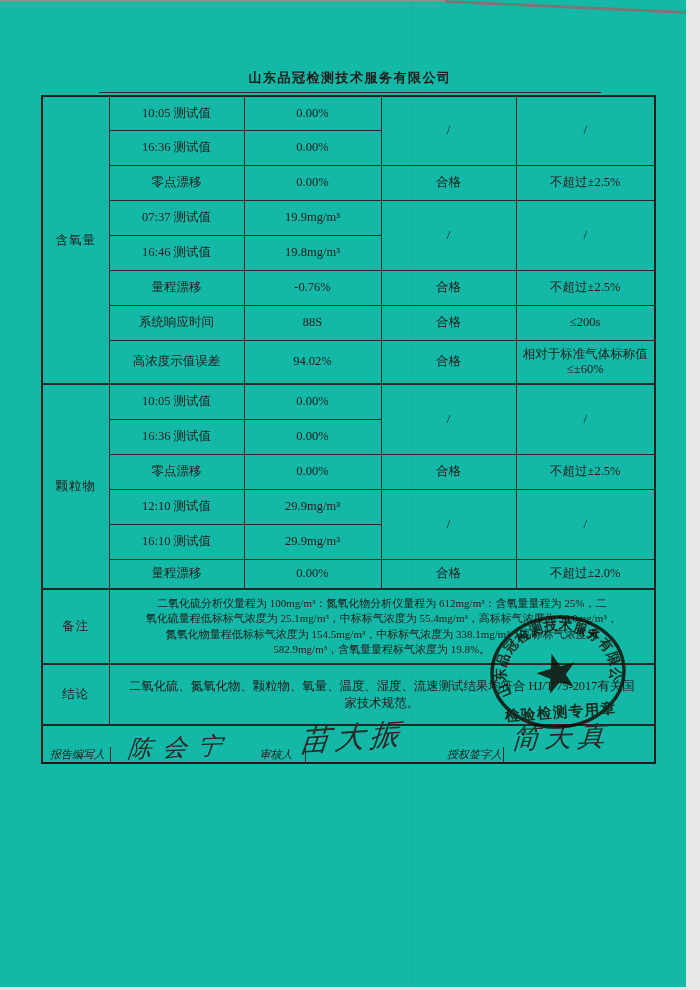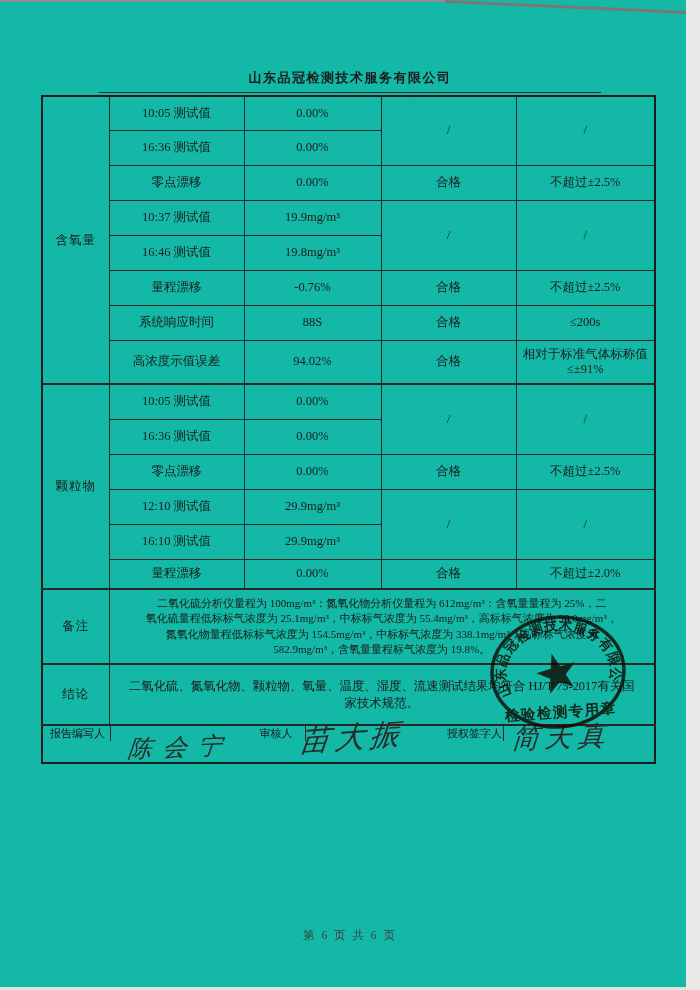--- a/index.html
+++ b/index.html
@@ -26,21 +26,21 @@
   tr.thick td{border-top-width:2.5px;}
   tr.h34{height:34px}tr.h35{height:35px}tr.h44{height:44px}tr.h30{height:30px}
   tr.h75{height:75px}tr.h61{height:61px}tr.h36{height:36px}
   td.g{font-size:13px;letter-spacing:1px;}
   td.limit-small{font-size:12px;line-height:15px;padding:2px 4px;}
   td.rem{padding:5px 2px 0 2px;vertical-align:top;}
   .rl{line-height:15.5px;font-size:11px;white-space:nowrap;text-align:center;}
   td.con{padding:0 2px;}
   .cl{line-height:16.5px;font-size:12.4px;text-align:center;white-space:nowrap;}
   td.sigcell{padding:0;}
-  .sigbar{display:flex;height:36px;align-items:flex-start;}
+  .sigbar{display:flex;height:36px;align-items:flex-end;font-style:italic;}
   .sigbar > div{box-sizing:border-box;display:flex;align-items:center;justify-content:center;}
   .sb-lbl{font-size:11px;letter-spacing:0;border-right:1.5px solid #272727;}
   .sb-sig{border-right:1.5px solid #272727;}
   .sb-last{border-right:none;}
   .w66{width:66px}.w136{width:136px}.w59{width:59px}.w140{width:140px}.w58{width:58px}.w154{width:154px;flex:1}
 
   
   .hand{position:absolute;font-style:italic;color:#2a2a2a;z-index:6;transform-origin:left center;
         font-family:"Liberation Serif","DejaVu Serif",serif;white-space:nowrap;}
   .hand-writer{left:128px;top:733px;font-size:24px;letter-spacing:11px;transform:rotate(-2deg) skewX(-8deg);}
@@ -89,21 +89,21 @@
         <td>16:36 测试值</td>
         <td>0.00%</td>
       </tr>
       <tr class="h35">
         <td>零点漂移</td>
         <td>0.00%</td>
         <td>合格</td>
         <td>不超过±2.5%</td>
       </tr>
       <tr class="h35">
-        <td>10:37 测试值</td>
+        <td>07:37 测试值</td>
         <td>19.9mg/m³</td>
         <td rowspan="2">/</td>
         <td rowspan="2">/</td>
       </tr>
       <tr class="h35">
         <td>16:46 测试值</td>
         <td>19.8mg/m³</td>
       </tr>
       <tr class="h35">
         <td>量程漂移</td>
@@ -114,21 +114,21 @@
       <tr class="h35">
         <td>系统响应时间</td>
         <td>88S</td>
         <td>合格</td>
         <td>≤200s</td>
       </tr>
       <tr class="h44">
         <td>高浓度示值误差</td>
         <td>94.02%</td>
         <td>合格</td>
-        <td class="limit-small">相对于标准气体标称值≤±91%</td>
+        <td class="limit-small">相对于标准气体标称值≤±60%</td>
       </tr>
 
       <tr class="h35 thick">
         <td class="g" rowspan="6">颗粒物</td>
         <td>10:05 测试值</td>
         <td>0.00%</td>
         <td rowspan="2">/</td>
         <td rowspan="2">/</td>
       </tr>
       <tr class="h35">
@@ -203,14 +203,13 @@
       <text font-size="13.5" font-weight="bold" letter-spacing="1" font-family="Liberation Serif, DejaVu Serif, serif">
         <textPath href="#seal-arc" textLength="196" lengthAdjust="spacingAndGlyphs" fill="#cf2318">山东品冠检测技术服务有限公司</textPath>
       </text>
       <g transform="rotate(-12 557 673)">
         <polygon points="557,653 552.1,667.2 537,667.5 549,676.6 544.7,691 557,682.4 569.3,691 565,676.6 577,667.5 561.9,667.2" fill="#cf2318"></polygon>
       </g>
       <text x="558" y="717" text-anchor="middle" font-size="14.5" font-weight="bold" letter-spacing="1.5" font-family="Liberation Serif, DejaVu Serif, serif" fill="#cf2318">检验检测专用章</text>
     </g>
   </svg>
 
-  <div class="page-footer">第 6 页 共 6 页</div>
 </div>
 
 </body></html>

